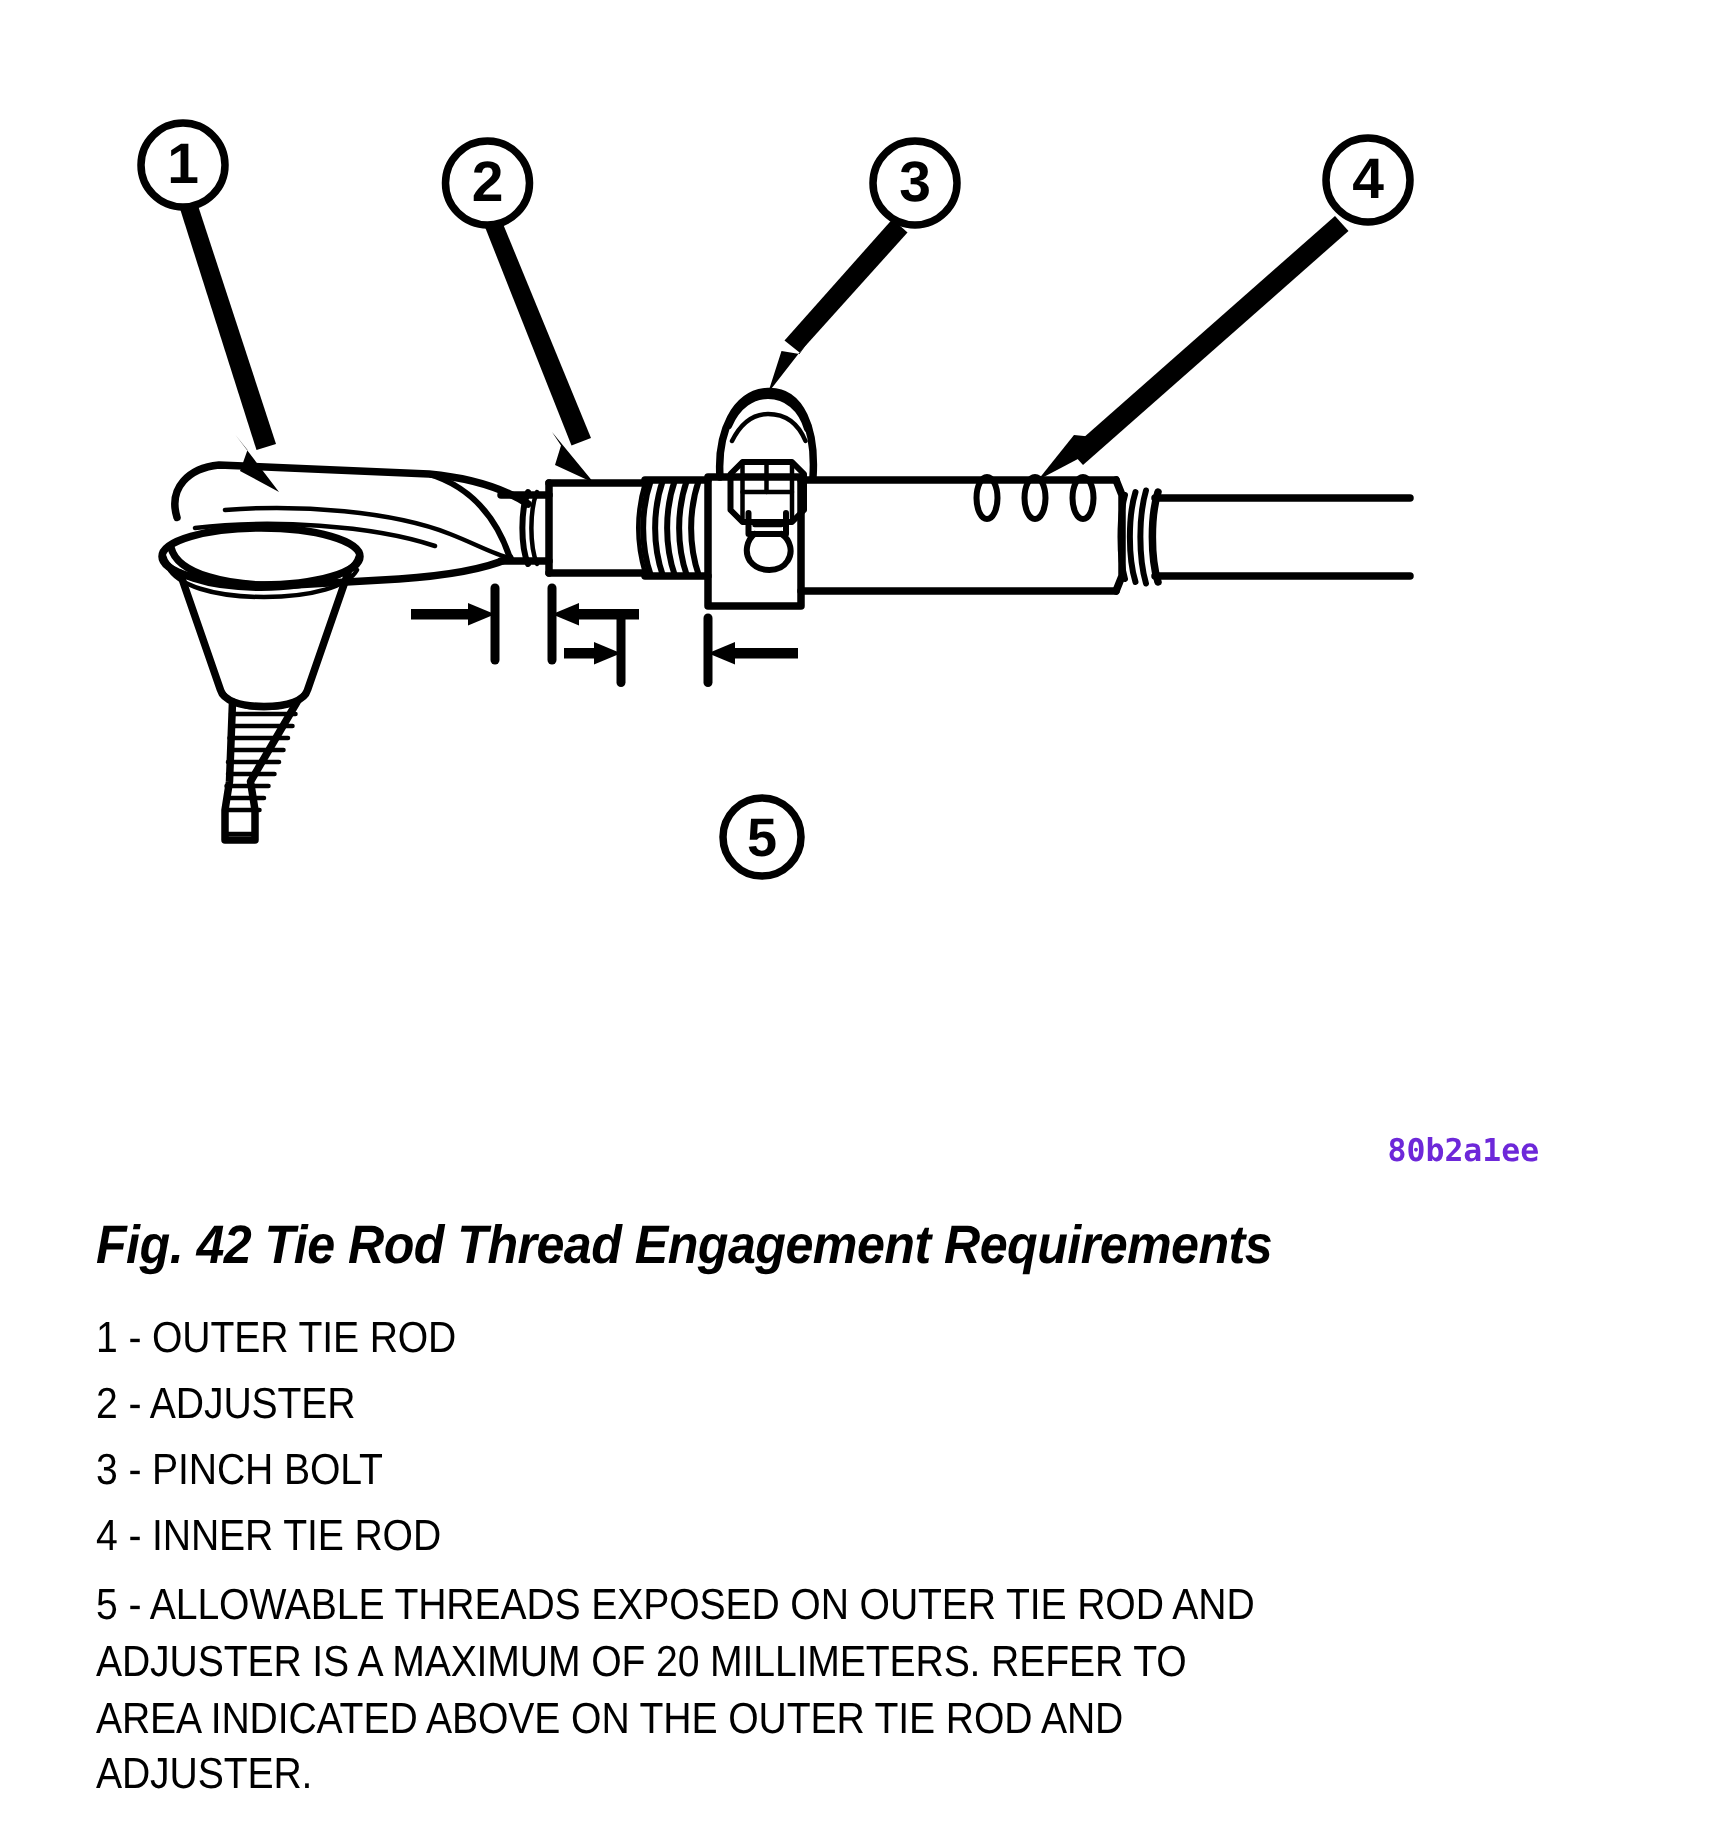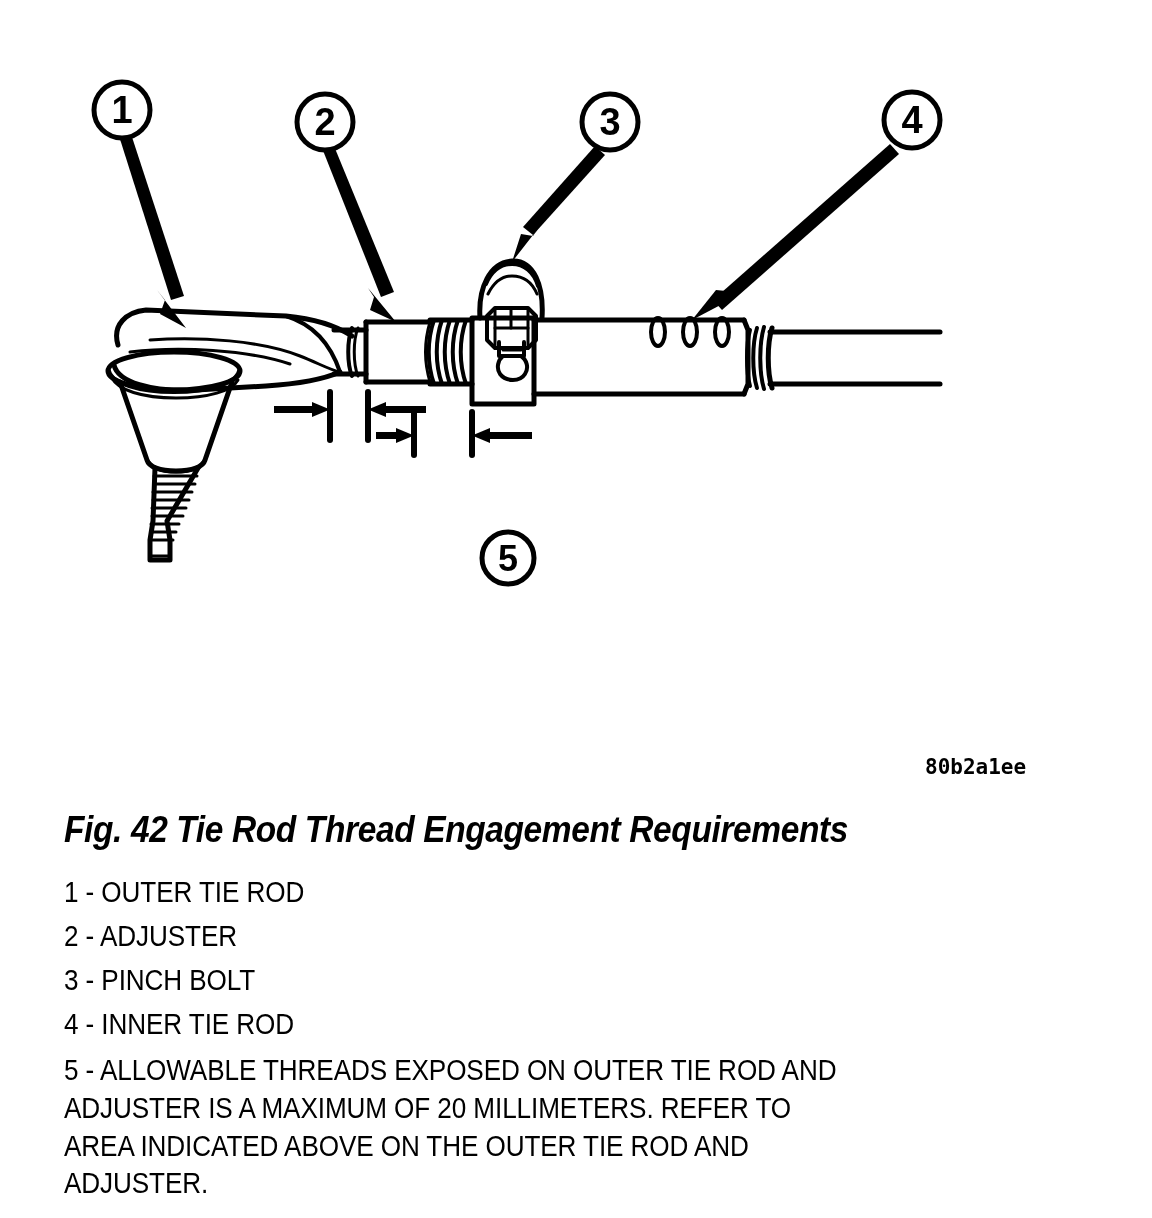--- a/index.html
+++ b/index.html
@@ -31,21 +31,21 @@
   }
 
   .ref-code {
     position: absolute;
     left: 925px;
     top: 755px;
     font-family: "DejaVu Sans Mono", "Liberation Mono", monospace;
     font-size: 21px;
     font-weight: 700;
     letter-spacing: 0px;
-    color: #000000;
+    color: #6d28d9;
     white-space: nowrap;
   }
 
   #caption-block {
     position: absolute;
     left: 0;
     top: 812px;
     width: 1152px;
   }
 

